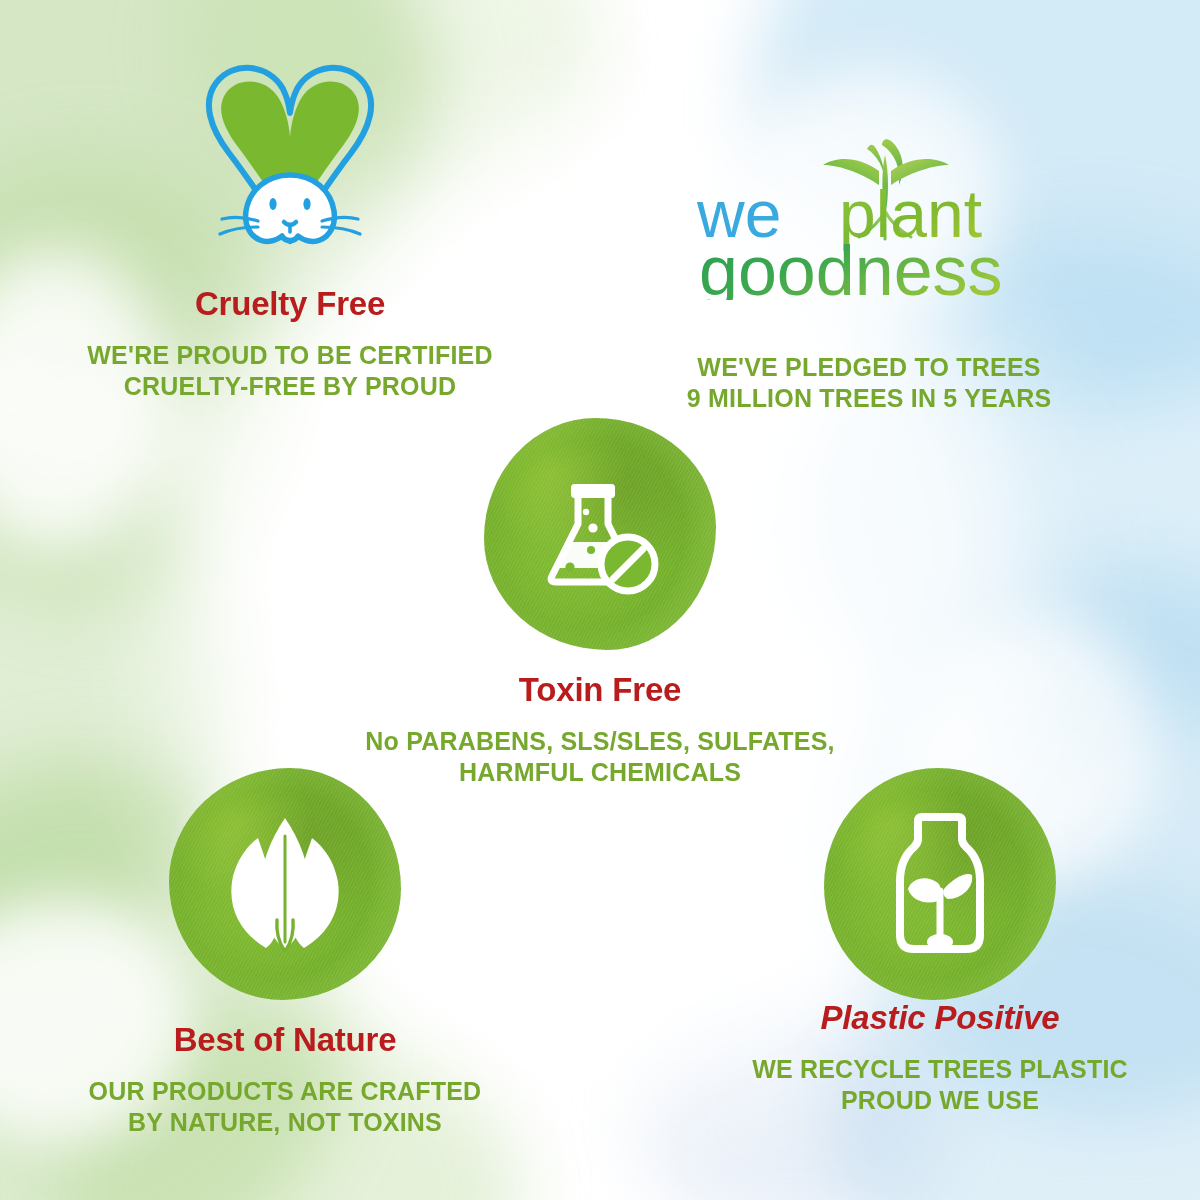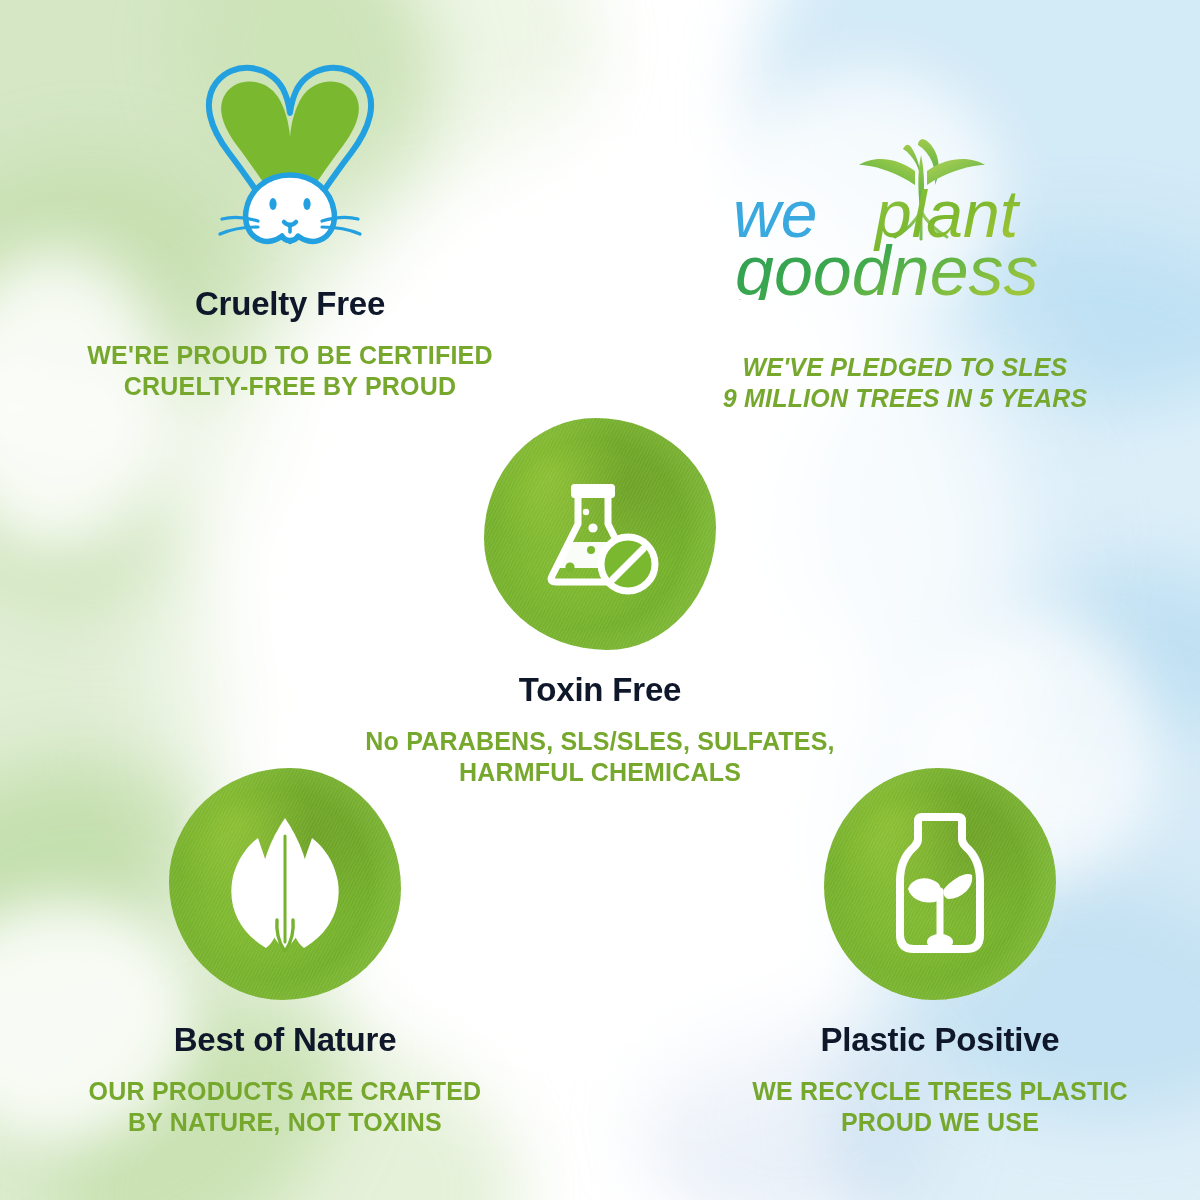--- a/index.html
+++ b/index.html
@@ -59,21 +59,21 @@
     filter: blur(60px);
   }
 
   
   .block {
     position: absolute;
     text-align: center;
   }
 
   .heading {
-    color: #0f172a;
+    color: #b91c1c;
     font-weight: bold;
     font-size: 33px;
     letter-spacing: -0.2px;
     line-height: 1.1;
     margin: 0;
     white-space: nowrap;
   }
   .subtext {
     color: #77a82e;
     font-weight: bold;
@@ -174,21 +174,21 @@
         <path d="M182 182 Q204 182 220 189" fill="none" stroke="#22a0e0" stroke-width="3.2" stroke-linecap="round"></path>
       </svg>
     </div>
 
     <p class="heading" style="margin-top:22px;">Cruelty Free</p>
 
     <p class="subtext" style="margin-top:18px;">WE'RE PROUD TO BE CERTIFIED</p>
     <p class="subtext">CRUELTY-FREE BY PROUD</p>
   </div>
 
-  <div class="block" style="left:655px; top:125px; width:500px;font-style:italic;">
+  <div class="block" style="left:619px; top:125px; width:500px;">
 
     <div class="wpg-wrap">
       <svg width="360" height="175" viewBox="0 0 360 175" xmlns="http://www.w3.org/2000/svg">
         <defs>
           <linearGradient id="gPlant" x1="0" y1="0" x2="1" y2="1">
             <stop offset="0%" stop-color="#8cc63f"></stop>
             <stop offset="50%" stop-color="#7cb82f"></stop>
             <stop offset="100%" stop-color="#a8c832"></stop>
           </linearGradient>
           <linearGradient id="gGood" x1="0" y1="0" x2="1" y2="0.6">
@@ -221,21 +221,21 @@
         </g>
 
         <text x="8" y="112" font-family="'Liberation Sans', sans-serif" font-size="66" fill="#3aa9e0">we</text>
 
         <text x="150" y="112" font-family="'Liberation Sans', sans-serif" font-size="66" fill="url(#gPlant)">plant</text>
 
         <text x="10" y="170" font-family="'Liberation Sans', sans-serif" font-size="70" fill="url(#gGood)">goodness</text>
       </svg>
     </div>
 
-    <p class="subtext" style="margin-top:48px;">WE'VE PLEDGED TO SLES</p>
+    <p class="subtext" style="margin-top:48px;">WE'VE PLEDGED TO TREES</p>
     <p class="subtext">9 MILLION TREES IN 5 YEARS</p>
   </div>
 
   <div class="block" style="left:35px; top:768px; width:500px;">
 
     <div class="badge">
       <div class="blob" style="border-radius:52% 48% 51% 49% / 49% 52% 48% 51%;"></div>
       <svg class="glyph" width="130" height="140" viewBox="0 0 130 140" xmlns="http://www.w3.org/2000/svg">
 
         <path d="M46 134 C22 120 8 96 12 68 C16 44 30 30 38 24 C46 48 58 78 58 104 C58 118 54 128 46 134 Z" fill="#ffffff"></path>
@@ -297,19 +297,19 @@
         <path d="M62 130 L62 82" stroke="#ffffff" stroke-width="7" stroke-linecap="round"></path>
 
         <ellipse cx="62" cy="133" rx="13" ry="8" fill="#ffffff"></ellipse>
 
         <path d="M60 92 C48 96 34 92 30 80 C34 68 50 66 60 74 C64 78 64 88 60 92 Z" fill="#ffffff"></path>
 
         <path d="M66 80 C74 70 88 62 94 66 C96 78 84 90 70 90 C66 88 64 84 66 80 Z" fill="#ffffff"></path>
       </svg>
     </div>
 
-    <p class="heading" style="margin-top:22px;">Plastic Positive</p>
+    <p class="heading" style="font-style:italic;">Plastic Positive</p>
 
     <p class="subtext" style="margin-top:18px;">WE RECYCLE TREES PLASTIC</p>
     <p class="subtext">PROUD WE USE</p>
   </div>
 
 </div>
 
 </body></html>

